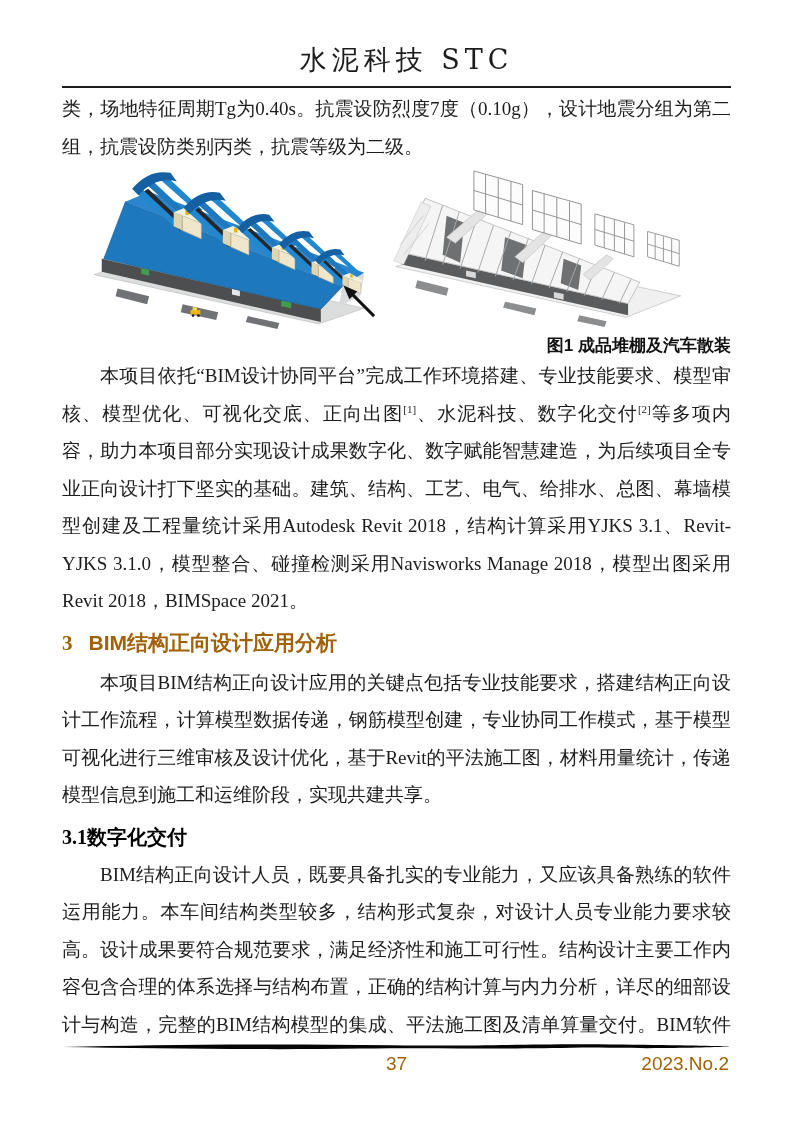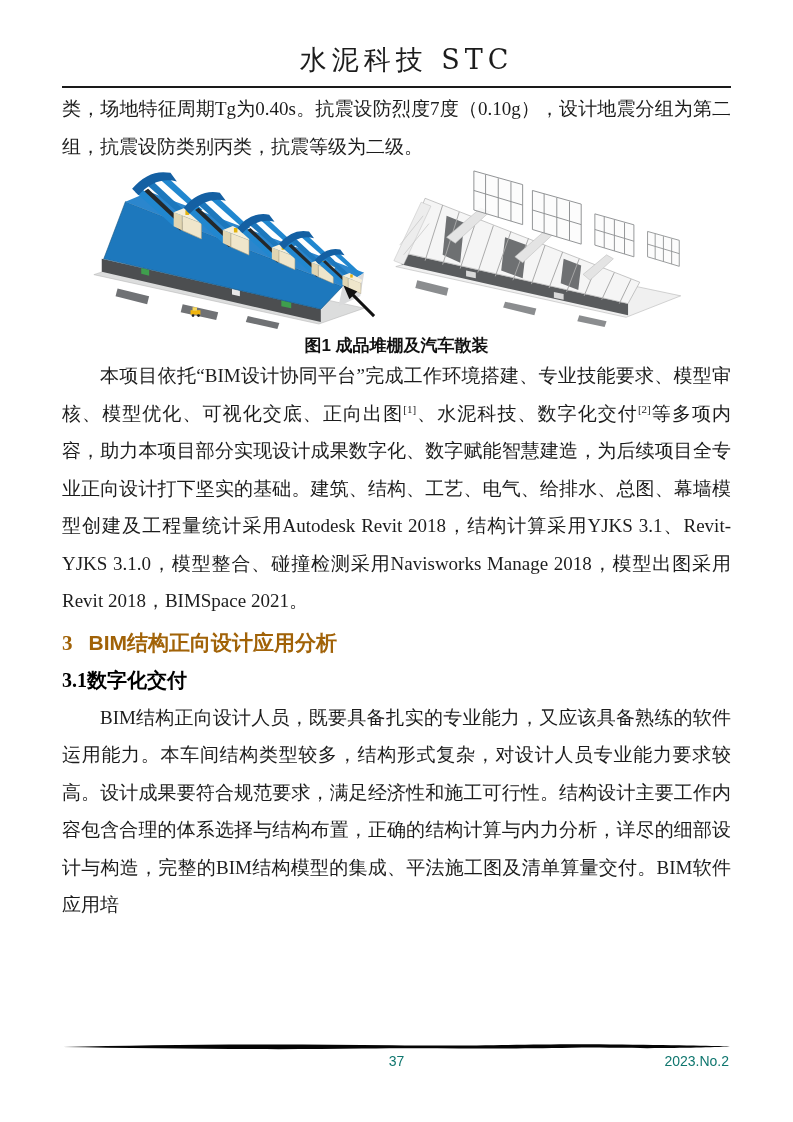--- a/index.html
+++ b/index.html
@@ -11,30 +11,30 @@
   .header-rule{margin:8px 62px 0 62px;border-top:2px solid #1a1a1a;height:0;}
 
   .content{margin:0 62px;}
   p.body{font-size:19px;line-height:37.5px;text-align:justify;margin:0;}
   p.first{margin-top:2px;}
   p.indent{text-indent:2em;}
   sup.ref{font-size:11px;line-height:0;vertical-align:super;}
 
   figure.fig{margin:2px 0 0 0;text-align:center;}
   .models{display:flex;justify-content:center;align-items:flex-end;gap:8px;height:164px;margin-top:2px;}
-  figcaption{font-family:"Liberation Sans",sans-serif;font-weight:bold;font-size:17px;margin-top:3px;color:#111;}
+  figcaption{font-family:"Liberation Sans",sans-serif;font-weight:bold;font-size:17px;margin-top:3px;color:#111;text-align:right;}
 
   h2.sec{font-family:"Liberation Sans",sans-serif;font-size:21px;font-weight:bold;margin:9px 0 7px 0;color:#a16207;}
   h2.sec .num{font-family:"Liberation Serif",serif;margin-right:16px;}
   h3.subsec{font-family:"Liberation Sans",sans-serif;font-size:20px;font-weight:bold;margin:10px 0 5px 0;color:#000;}
   h3.subsec .num{font-family:"Liberation Serif",serif;}
 
   .page-footer{position:absolute;left:62px;right:62px;top:1038px;background:#fff;padding-top:4px;}
   .footer-rule-svg{display:block;width:100%;height:10px;}
-  .footer-row{position:relative;height:20px;font-family:"Liberation Sans",sans-serif;font-size:14px;color:#0f766e;margin-top:1px;}
+  .footer-row{position:relative;height:20px;font-family:"Liberation Sans",sans-serif;font-size:19px;color:#a16207;margin-top:1px;}
   .footer-row .pageno{position:absolute;left:0;right:0;text-align:center;}
   .footer-row .issue{position:absolute;right:2px;top:0;}
 </style>
 </head>
 <body>
 
 <div class="page">
 
   <header class="journal-header">
     <span class="journal-title">水泥科技 STC</span>
@@ -221,20 +221,21 @@
       </div>
       <figcaption>图1 成品堆棚及汽车散装</figcaption>
     </figure>
 
     <p class="body indent"><span>本项目依托“BIM设计协同平台”完成工作环境搭建、专业技能要求、模型审核、模型优化、可视化交底、正向出图</span><sup class="ref">[1]</sup><span>、水泥科技、数字化交付</span><sup class="ref">[2]</sup><span>等多项内容，助力本项目部分实现设计成果数字化、数字赋能智慧建造，为后续项目全专业正向设计打下坚实的基础。建筑、结构、工艺、电气、给排水、总图、幕墙模型创建及工程量统计采用Autodesk Revit 2018，结构计算采用YJKS 3.1、Revit-YJKS 3.1.0，模型整合、碰撞检测采用Navisworks Manage 2018，模型出图采用Revit 2018，BIMSpace 2021。</span></p>
 
     <h2 class="sec">
       <span class="num">3</span><span>BIM结构正向设计应用分析</span>
     </h2>
 
+    <p class="body indent">本项目BIM结构正向设计应用的关键点包括专业技能要求，搭建结构正向设计工作流程，计算模型数据传递，钢筋模型创建，专业协同工作模式，基于模型可视化进行三维审核及设计优化，基于Revit的平法施工图，材料用量统计，传递模型信息到施工和运维阶段，实现共建共享。</p>
 
     <h3 class="subsec">
       <span class="num">3.1</span><span>数字化交付</span>
     </h3>
 
     <p class="body indent">BIM结构正向设计人员，既要具备扎实的专业能力，又应该具备熟练的软件运用能力。本车间结构类型较多，结构形式复杂，对设计人员专业能力要求较高。设计成果要符合规范要求，满足经济性和施工可行性。结构设计主要工作内容包含合理的体系选择与结构布置，正确的结构计算与内力分析，详尽的细部设计与构造，完整的BIM结构模型的集成、平法施工图及清单算量交付。BIM软件应用培</p>
 
   </div>
 
   <div class="page-footer">

